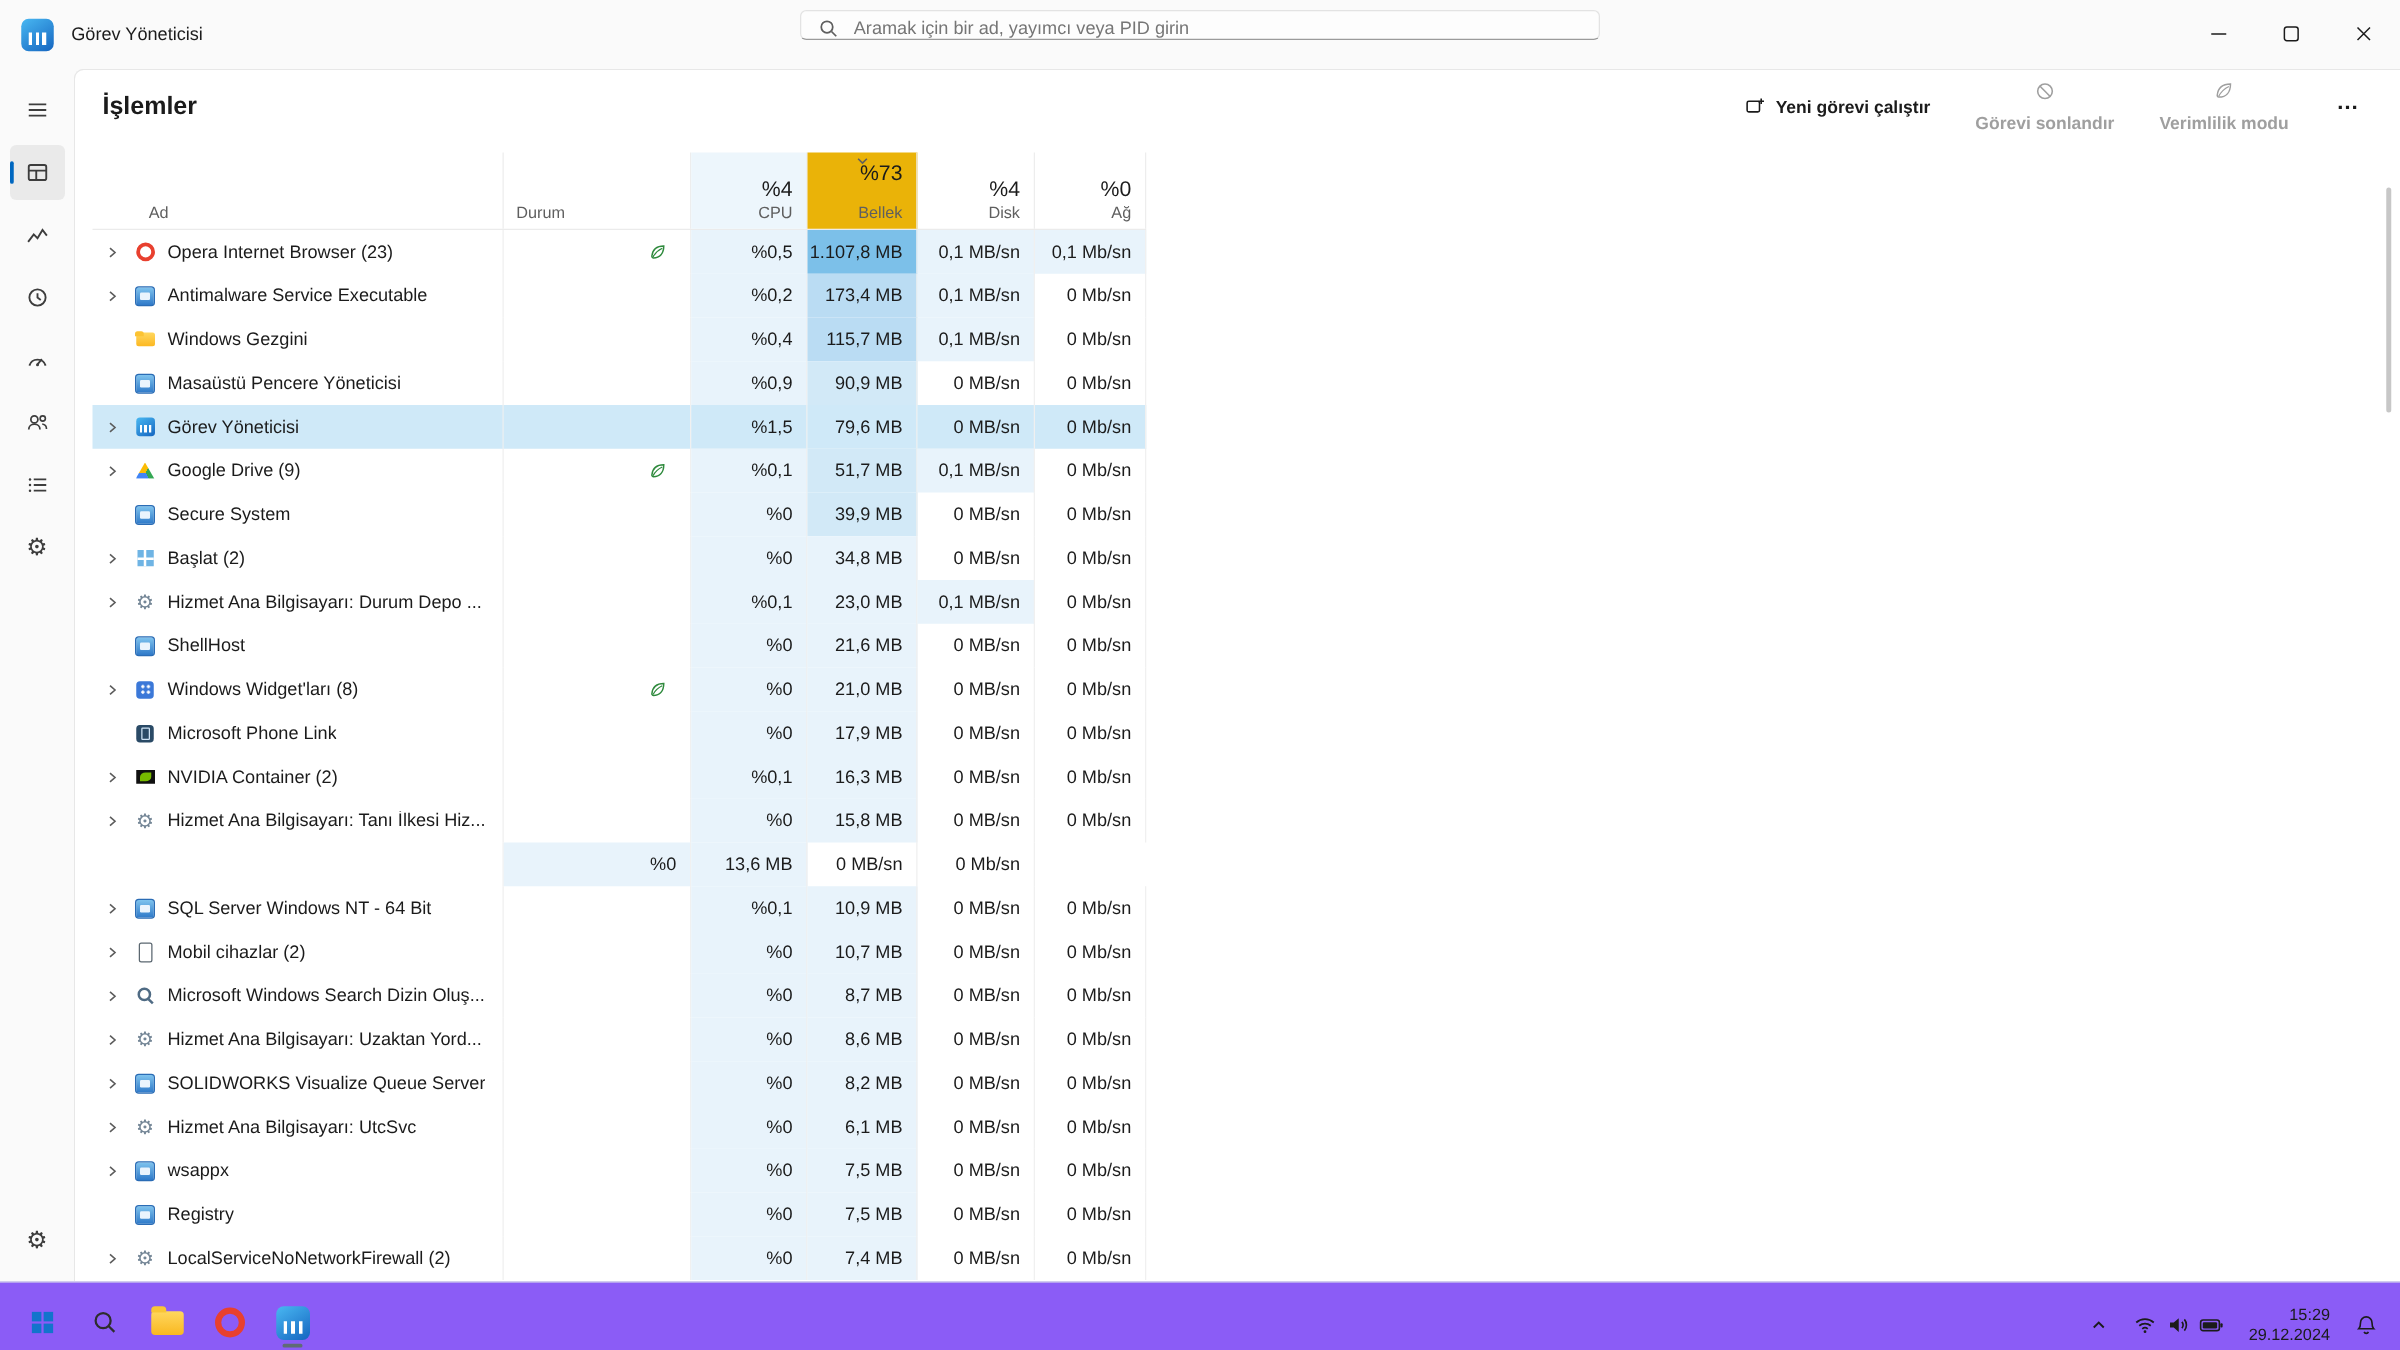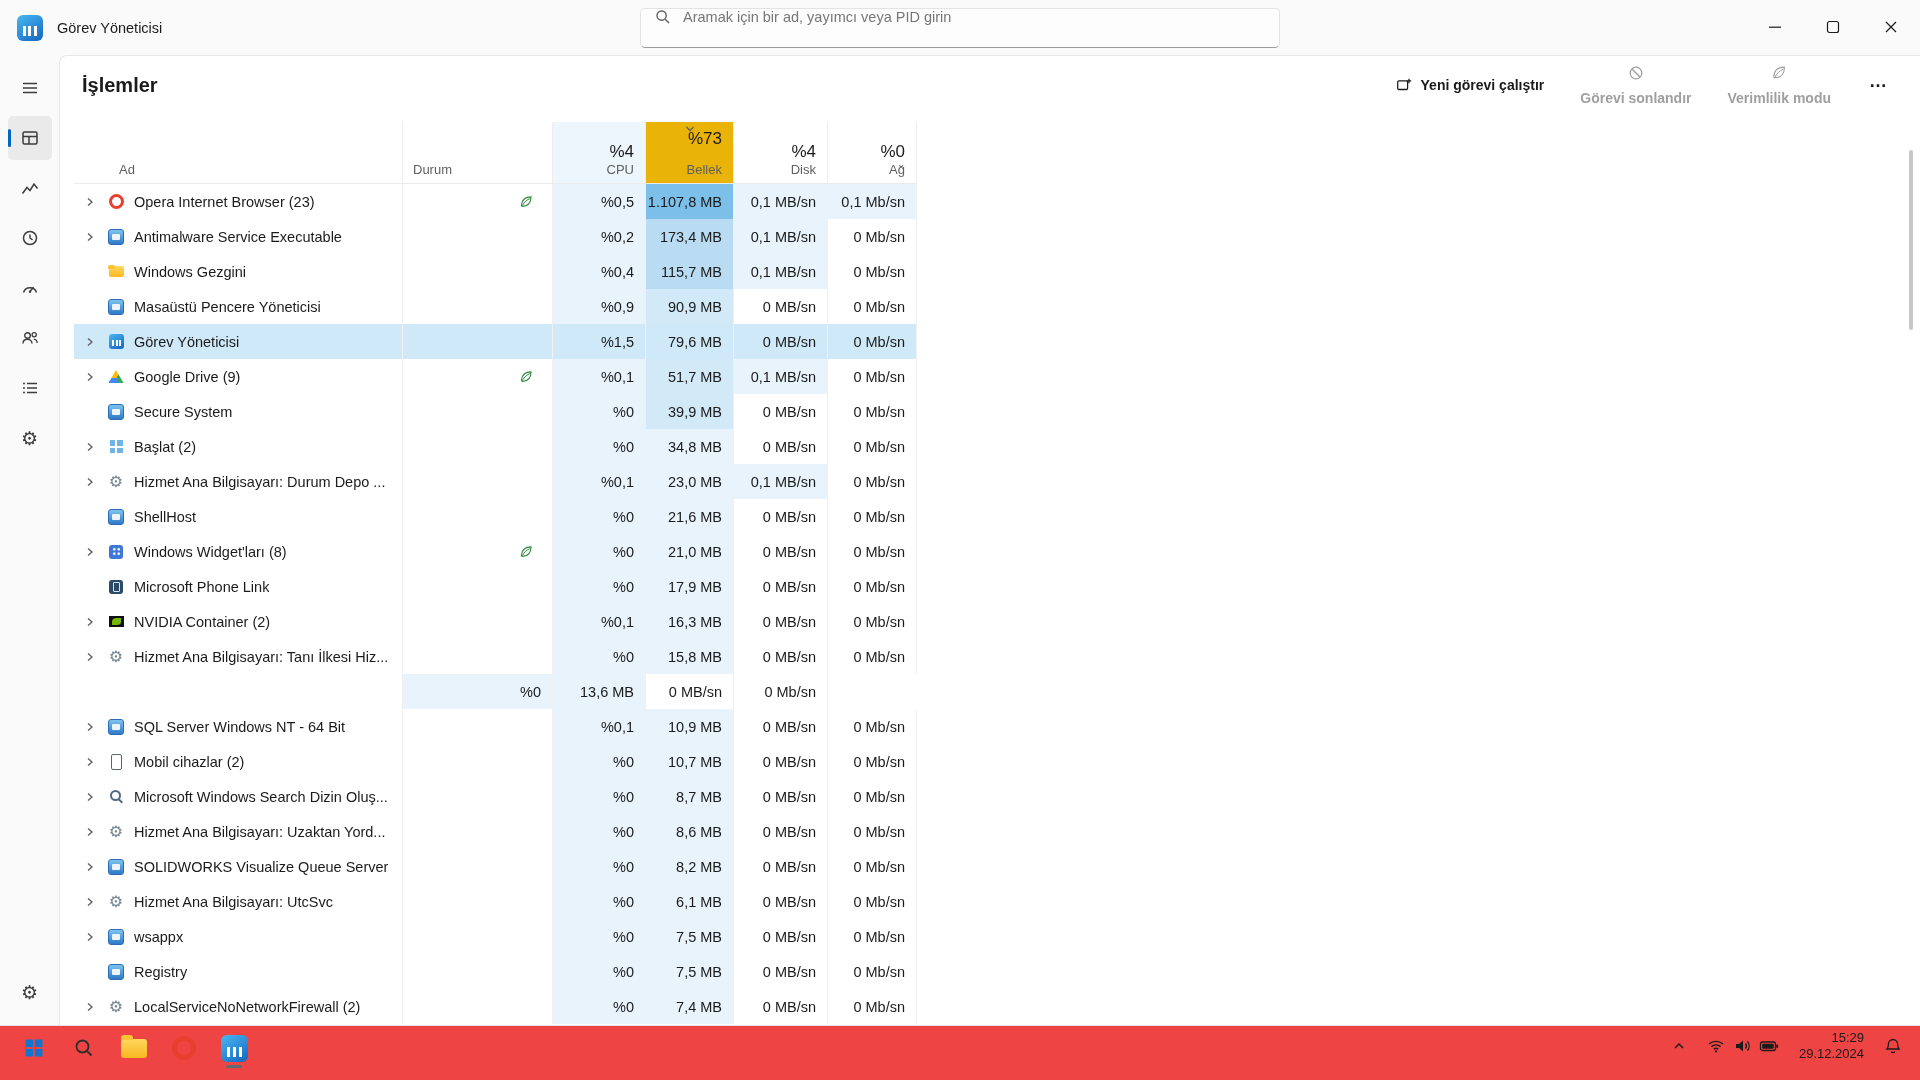--- a/index.html
+++ b/index.html
@@ -6,23 +6,23 @@
   html,body { width:1920px; height:1080px; overflow:hidden; background:#fafafa;
     font-family:"Liberation Sans", sans-serif; color:#1b1b1b; }
 
   
   .titlebar { position:absolute; top:0; left:0; right:0; height:55px; display:flex; align-items:center; }
   .app-ic { width:26px; height:26px; border-radius:6px; margin-left:17px;
     background:linear-gradient(145deg,#49b8f2,#1565c0); position:relative; flex:0 0 26px; }
   .app-ic::after { content:""; position:absolute; left:6px; bottom:5px; width:14px; height:10px;
     background:linear-gradient(90deg,#fff 0 3px,transparent 3px 5.5px,#fff 5.5px 8.5px,transparent 8.5px 11px,#fff 11px 14px); }
   .win-title { margin-left:14px; font-size:14.5px; }
-  .search-wrap { position:absolute; left:50%; transform:translateX(-50%); top:8px; width:640px; height:40px;
+  .search-wrap { position:absolute; left:50%; transform:translateX(-50%); top:8px; width:640px; height:24px;
     background:#fdfdfd; border:1px solid #e3e3e3; border-bottom:1px solid #9b9b9b; border-radius:5px;
-    display:flex; align-items:flex-start; padding:0 14px; }
+    display:flex; align-items:flex-end; padding:0 14px; }
   .search-wrap input { border:none; outline:none; background:transparent; flex:1; font-size:14.5px;
     font-family:"Liberation Sans",sans-serif; color:#1b1b1b; margin-left:12px; }
   .search-wrap input::placeholder { color:#767676; }
   .win-controls { position:absolute; right:0; top:0; display:flex; }
   .win-btn { width:58px; height:54px; display:flex; align-items:center; justify-content:center; background:transparent; border:none; cursor:pointer; }
 
   
   .sidebar { position:absolute; left:0; top:55px; bottom:55px; width:59px; display:flex; flex-direction:column; align-items:center; padding-top:8px; }
   .side-item { width:44px; height:44px; margin:3px 0; border-radius:5px; display:flex; align-items:center; justify-content:center;
     background:transparent; border:none; cursor:pointer; position:relative; color:#3d3d3d; }
@@ -96,22 +96,22 @@
   .ic-nvidia::before { content:""; position:absolute; z-index:1; width:9px; height:7px; background:#76b900; border-radius:50% 0 50% 0; }
   .ic-mobile::after { content:""; width:9px; height:14px; border:1.5px solid #5b6770; border-radius:2px; }
   .ic-search-proc::before { content:""; position:absolute; width:7px; height:7px; border:2px solid #4f6b84; border-radius:50%; top:1px; left:2px; }
   .ic-search-proc::after { content:""; position:absolute; width:5px; height:2px; background:#4f6b84; transform:rotate(45deg); bottom:3px; right:1px; }
   .ic-start { }
   .ic-start::after { content:""; width:13px; height:13px; background:#6fb4e4; }
   .ic-start::before { content:""; position:absolute; z-index:1; width:13px; height:13px;
     background:linear-gradient(#fff,#fff) 50% 50%/100% 2px no-repeat,linear-gradient(#fff,#fff) 50% 50%/2px 100% no-repeat; }
 
   
-  .taskbar { position:absolute; left:0; right:0; bottom:0; height:55px; background:#ef4444; border-top:1px solid #dfe5ea;
-    display:flex; align-items:flex-start; }
+  .taskbar { position:absolute; left:0; right:0; bottom:0; height:55px; background:#8b5cf6; border-top:1px solid #dfe5ea;
+    display:flex; align-items:flex-end; }
   .tb-left { display:flex; align-items:center; gap:6px; padding-left:12px; }
   .tb-btn { width:44px; height:44px; border:none; background:transparent; border-radius:5px; display:flex; align-items:center;
     justify-content:center; cursor:pointer; position:relative; }
   .tb-btn.active::after { content:""; position:absolute; bottom:2px; left:50%; transform:translateX(-50%); width:16px; height:3px;
     border-radius:2px; background:#5f6b75; }
   .tb-taskmgr { width:27px; height:27px; border-radius:6px; background:linear-gradient(145deg,#49b8f2,#1565c0); position:relative; }
   .tb-taskmgr::after { content:""; position:absolute; left:6px; bottom:5px; width:15px; height:10px;
     background:linear-gradient(90deg,#fff 0 3px,transparent 3px 6px,#fff 6px 9px,transparent 9px 12px,#fff 12px 15px); }
   .tb-opera { width:24px; height:24px; border:5px solid #e8402f; border-radius:50%; }
   .tb-folder { width:26px; height:19px; background:linear-gradient(180deg,#ffd75e,#f9b821); border-radius:3px; position:relative; }

